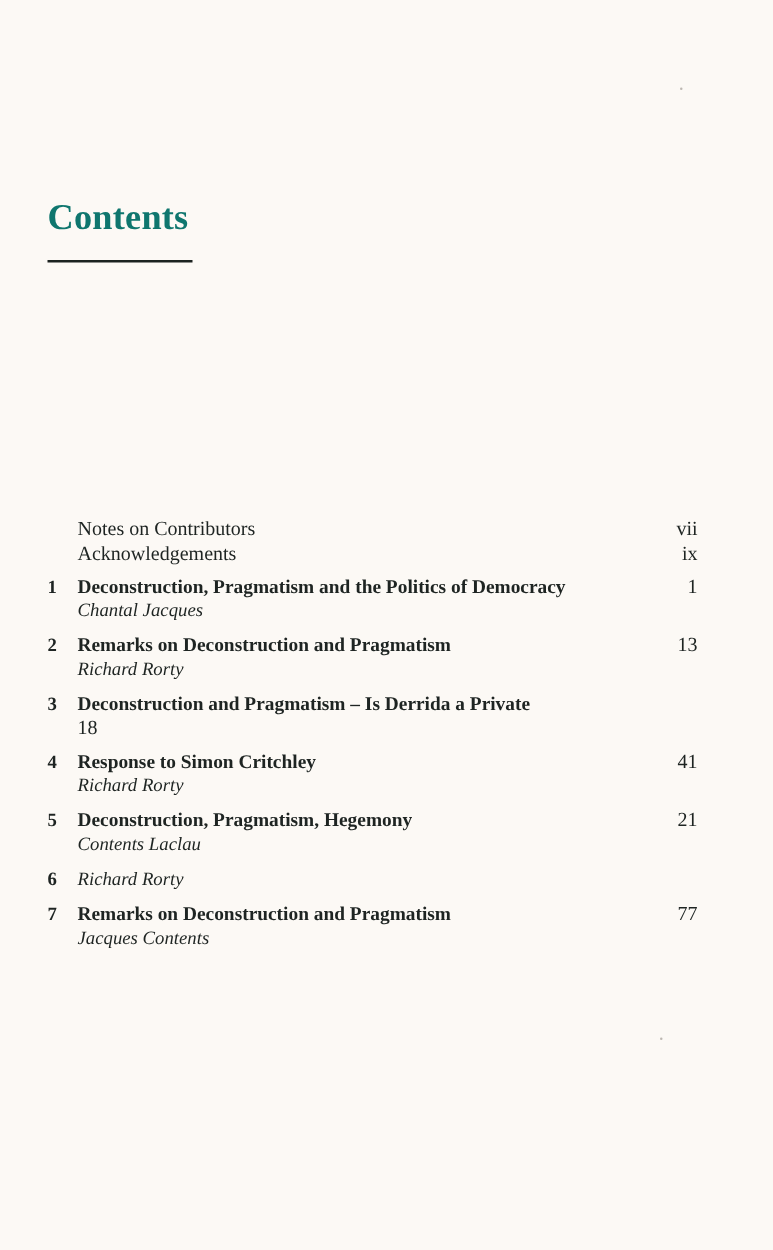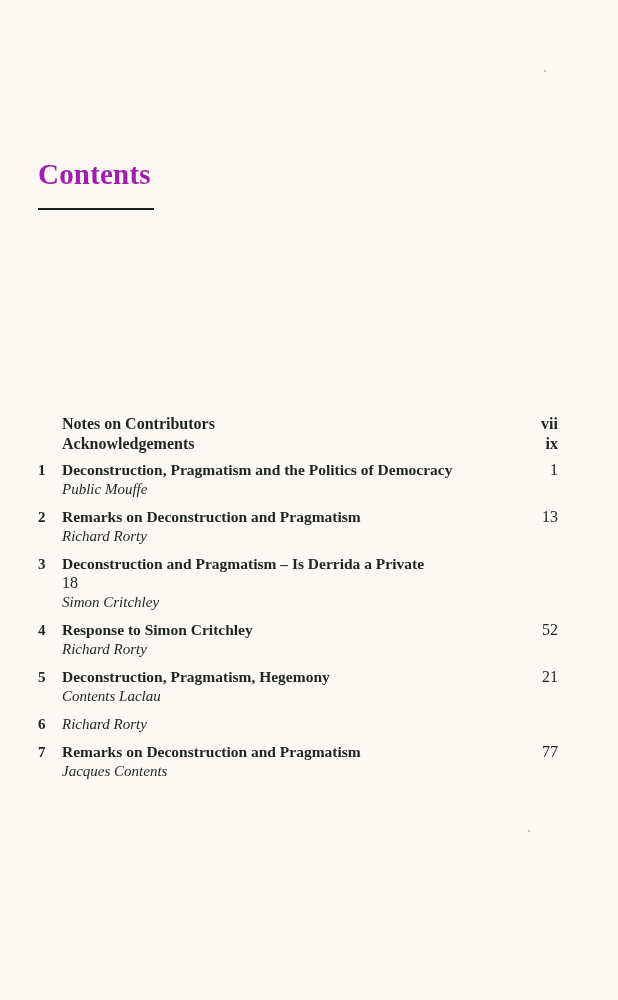--- a/index.html
+++ b/index.html
@@ -11,42 +11,42 @@
     position: relative;
     overflow: hidden;
   }
   .page-title {
     position: absolute;
     left: 38px; top: 158px;
     font-size: 29px;
     font-weight: bold;
     margin: 0;
     letter-spacing: 0.2px;
-    color: #a21caf;
+    color: #0f766e;
   }
   .title-rule {
     position: absolute;
     left: 38px; top: 208px;
     width: 116px; height: 2px;
     background: #1c2320;
   }
   .toc {
     position: absolute;
     left: 38px; top: 414px;
     width: 520px;
   }
   .front-row {
     display: flex;
     justify-content: space-between;
     font-size: 16px;
     line-height: 20px;
     padding-left: 24px;
   }
   .front-row .pg { text-align: center; }
-  .front-group { margin-bottom: 6px; font-weight: bold; }
+  .front-group { margin-bottom: 6px; }
   .chapter {
     display: flex;
     margin-bottom: 8px;
   }
   .ch-num {
     width: 24px;
     font-weight: bold;
     font-size: 15px;
     line-height: 20px;
     flex-shrink: 0;
@@ -95,21 +95,21 @@
     </div>
   </div>
 
   <div class="chapter">
     <span class="ch-num">1</span>
     <div class="ch-body">
       <div class="ch-title-line">
         <span>Deconstruction, Pragmatism and the Politics of Democracy</span>
         <span class="pg">1</span>
       </div>
-      <div class="ch-author">Public Mouffe</div>
+      <div class="ch-author">Chantal Jacques</div>
     </div>
   </div>
 
   <div class="chapter">
     <span class="ch-num">2</span>
     <div class="ch-body">
       <div class="ch-title-line">
         <span>Remarks on Deconstruction and Pragmatism</span>
         <span class="pg">13</span>
       </div>
@@ -120,30 +120,29 @@
   <div class="chapter">
     <span class="ch-num">3</span>
     <div class="ch-body">
       <div class="ch-title-line">
         <span>Deconstruction and Pragmatism – Is Derrida a Private</span>
         <span class="pg"></span>
       </div>
       <div class="ch-title-line">
         <span class="pg">18</span>
       </div>
-      <div class="ch-author">Simon Critchley</div>
     </div>
   </div>
 
   <div class="chapter">
     <span class="ch-num">4</span>
     <div class="ch-body">
       <div class="ch-title-line">
         <span>Response to Simon Critchley</span>
-        <span class="pg">52</span>
+        <span class="pg">41</span>
       </div>
       <div class="ch-author">Richard Rorty</div>
     </div>
   </div>
 
   <div class="chapter">
     <span class="ch-num">5</span>
     <div class="ch-body">
       <div class="ch-title-line">
         <span>Deconstruction, Pragmatism, Hegemony</span>

